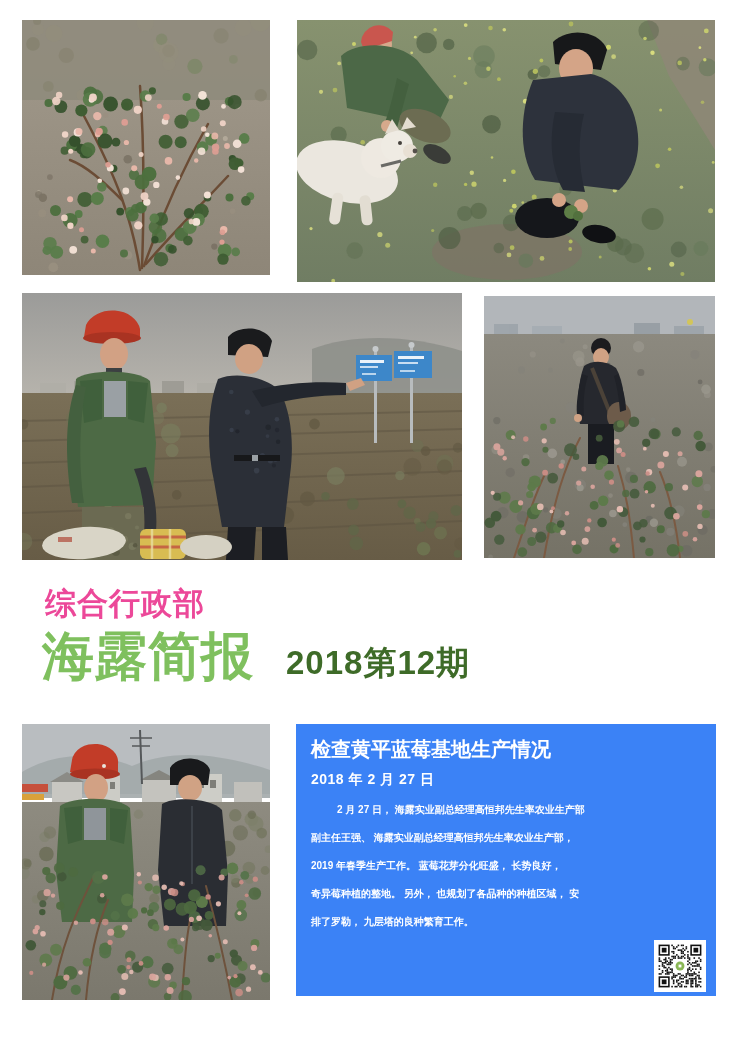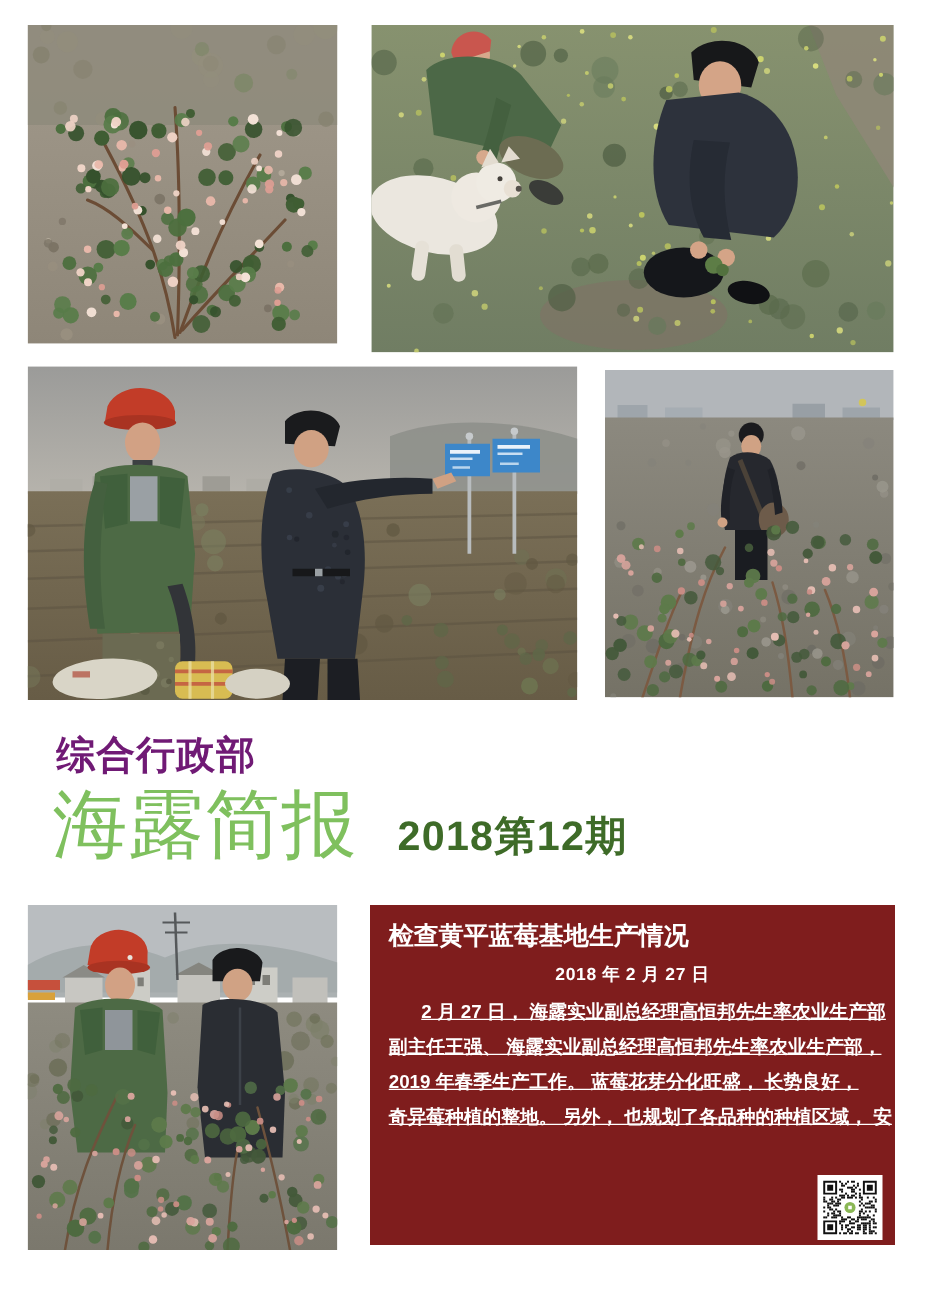--- a/index.html
+++ b/index.html
@@ -7,41 +7,41 @@
   .page{
     position:relative;width:740px;height:1047px;background:#ffffff;
     font-family:"Liberation Sans",sans-serif;overflow:hidden;margin:0 auto;
   }
   .photo{position:absolute;overflow:hidden;}
   .photo svg{display:block;width:100%;height:100%;}
 
   
   .dept{
     position:absolute;left:45px;top:583px;
-    font-size:31px;font-weight:bold;color:#701a75;letter-spacing:1px;
+    font-size:31px;font-weight:bold;color:#ec4899;letter-spacing:1px;
   }
   .title-row{
     position:absolute;left:42px;top:628px;
     display:flex;align-items:baseline;white-space:nowrap;
   }
   .main-title{
-    font-size:60px;line-height:1.08;font-weight:normal;color:#7fc05e;letter-spacing:1px;
+    font-size:52px;line-height:1.08;font-weight:bold;color:#7fc05e;letter-spacing:1px;
   }
   .issue{
     font-size:33px;font-weight:bold;color:#3e6b28;margin-left:32px;letter-spacing:1px;
   }
 
   
   .panel{
     position:absolute;left:296px;top:724px;width:420px;height:272px;
-    background:#7f1d1d;color:#ffffff;box-sizing:border-box;padding:12px 15px;
+    background:#3b82f6;color:#ffffff;box-sizing:border-box;padding:12px 15px;
   }
   .panel-title{font-size:20px;line-height:26px;font-weight:bold;}
-  .panel-date{font-size:14px;line-height:18px;font-weight:bold;margin-top:8px;letter-spacing:.5px;text-align:center;}
-  .panel-body{margin-top:8px;font-size:15px;line-height:28px;font-weight:bold;text-decoration:underline;}
+  .panel-date{font-size:14px;line-height:18px;font-weight:bold;margin-top:8px;letter-spacing:.5px;}
+  .panel-body{margin-top:8px;font-size:10px;line-height:28px;font-weight:bold;}
   .panel-body .bline{white-space:pre;}
   .panel-body .bline:first-child{text-indent:26px;}
 
   .qr{
     position:absolute;right:10px;bottom:4px;width:52px;height:52px;
     background:#ffffff;box-sizing:border-box;padding:3px;
   }
   .qr svg{display:block;width:100%;height:100%;}
 </style>
 </head>
@@ -1015,20 +1015,21 @@
   </div>
 
   <div class="panel">
     <div class="panel-title">检查黄平蓝莓基地生产情况</div>
     <div class="panel-date">2018 年 2 月 27 日</div>
     <div class="panel-body">
       <div class="bline">2 月 27 日， 海露实业副总经理高恒邦先生率农业生产部</div>
       <div class="bline">副主任王强、 海露实业副总经理高恒邦先生率农业生产部，</div>
       <div class="bline">2019 年春季生产工作。 蓝莓花芽分化旺盛， 长势良好，</div>
       <div class="bline">奇异莓种植的整地。 另外， 也规划了各品种的种植区域， 安</div>
+      <div class="bline">排了罗勒， 九层塔的良种繁育工作。</div>
     </div>
 
     <div class="qr">
       <svg viewBox="0 0 29 29">
         <rect x="0" y="0" width="29" height="29" fill="#ffffff"></rect>
         <g fill="#111111">
           <path d="M1 1h7v7h-7z"></path>
             <path d="M21 1h7v7h-7z"></path>
             <path d="M1 21h7v7h-7z"></path>
         </g>

